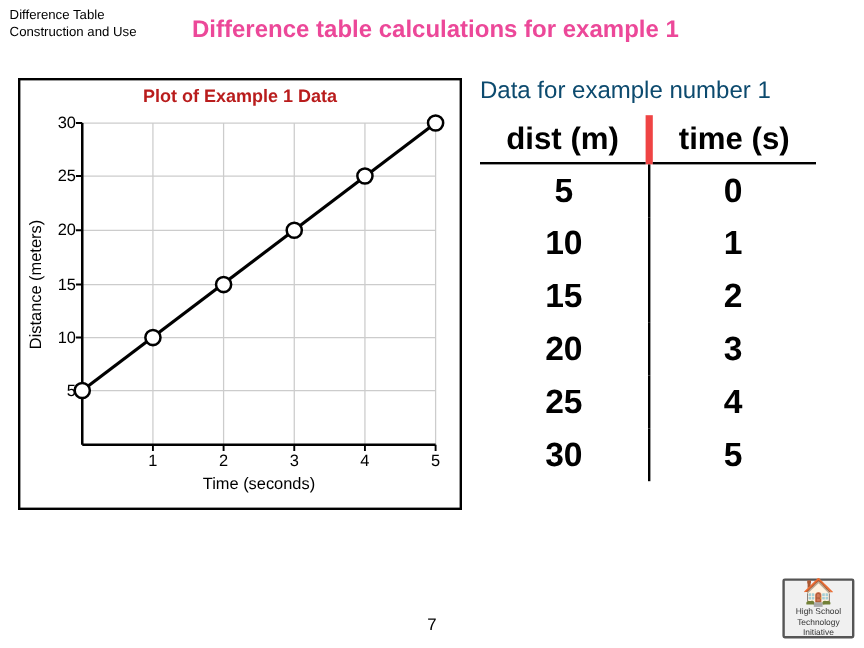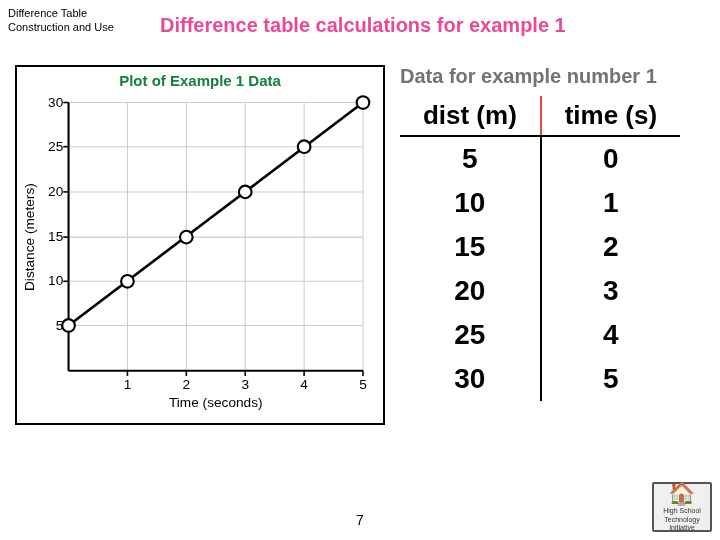--- a/index.html
+++ b/index.html
@@ -41,21 +41,21 @@
       height: 360px;
       border: 2px solid #000;
       background: #fff;
     }
 
     #plot-title {
       text-align: center;
       font-size: 15px;
       font-weight: bold;
       padding: 5px 0 3px 0;
-      color: #15803d;
+      color: #b91c1c;
     }
 
     #chart-area {
       position: relative;
       width: 100%;
       height: calc(100% - 30px);
     }
 
     #chart-svg {
       width: 100%;
@@ -65,36 +65,36 @@
     
     #data-section {
       position: absolute;
       top: 65px;
       left: 400px;
       width: 300px;
     }
 
     #data-title {
       font-size: 20px;
-      font-weight: bold;
-      color: #737373;
+      font-weight: normal;
+      color: #0c4a6e;
       margin-bottom: 8px;
     }
 
     #data-table {
       border-collapse: collapse;
       width: 280px;
     }
 
     #data-table th {
       font-size: 26px;
       font-weight: bold;
       padding: 4px 20px;
       border-bottom: 2px solid #000;
-      border-right: 2px solid #ef4444;
+      border-right: 6px solid #ef4444;
       text-align: center;
     }
     #data-table th:last-child {
       border-right: none;
     }
 
     #data-table td {
       font-size: 28px;
       font-weight: bold;
       padding: 6px 20px;

